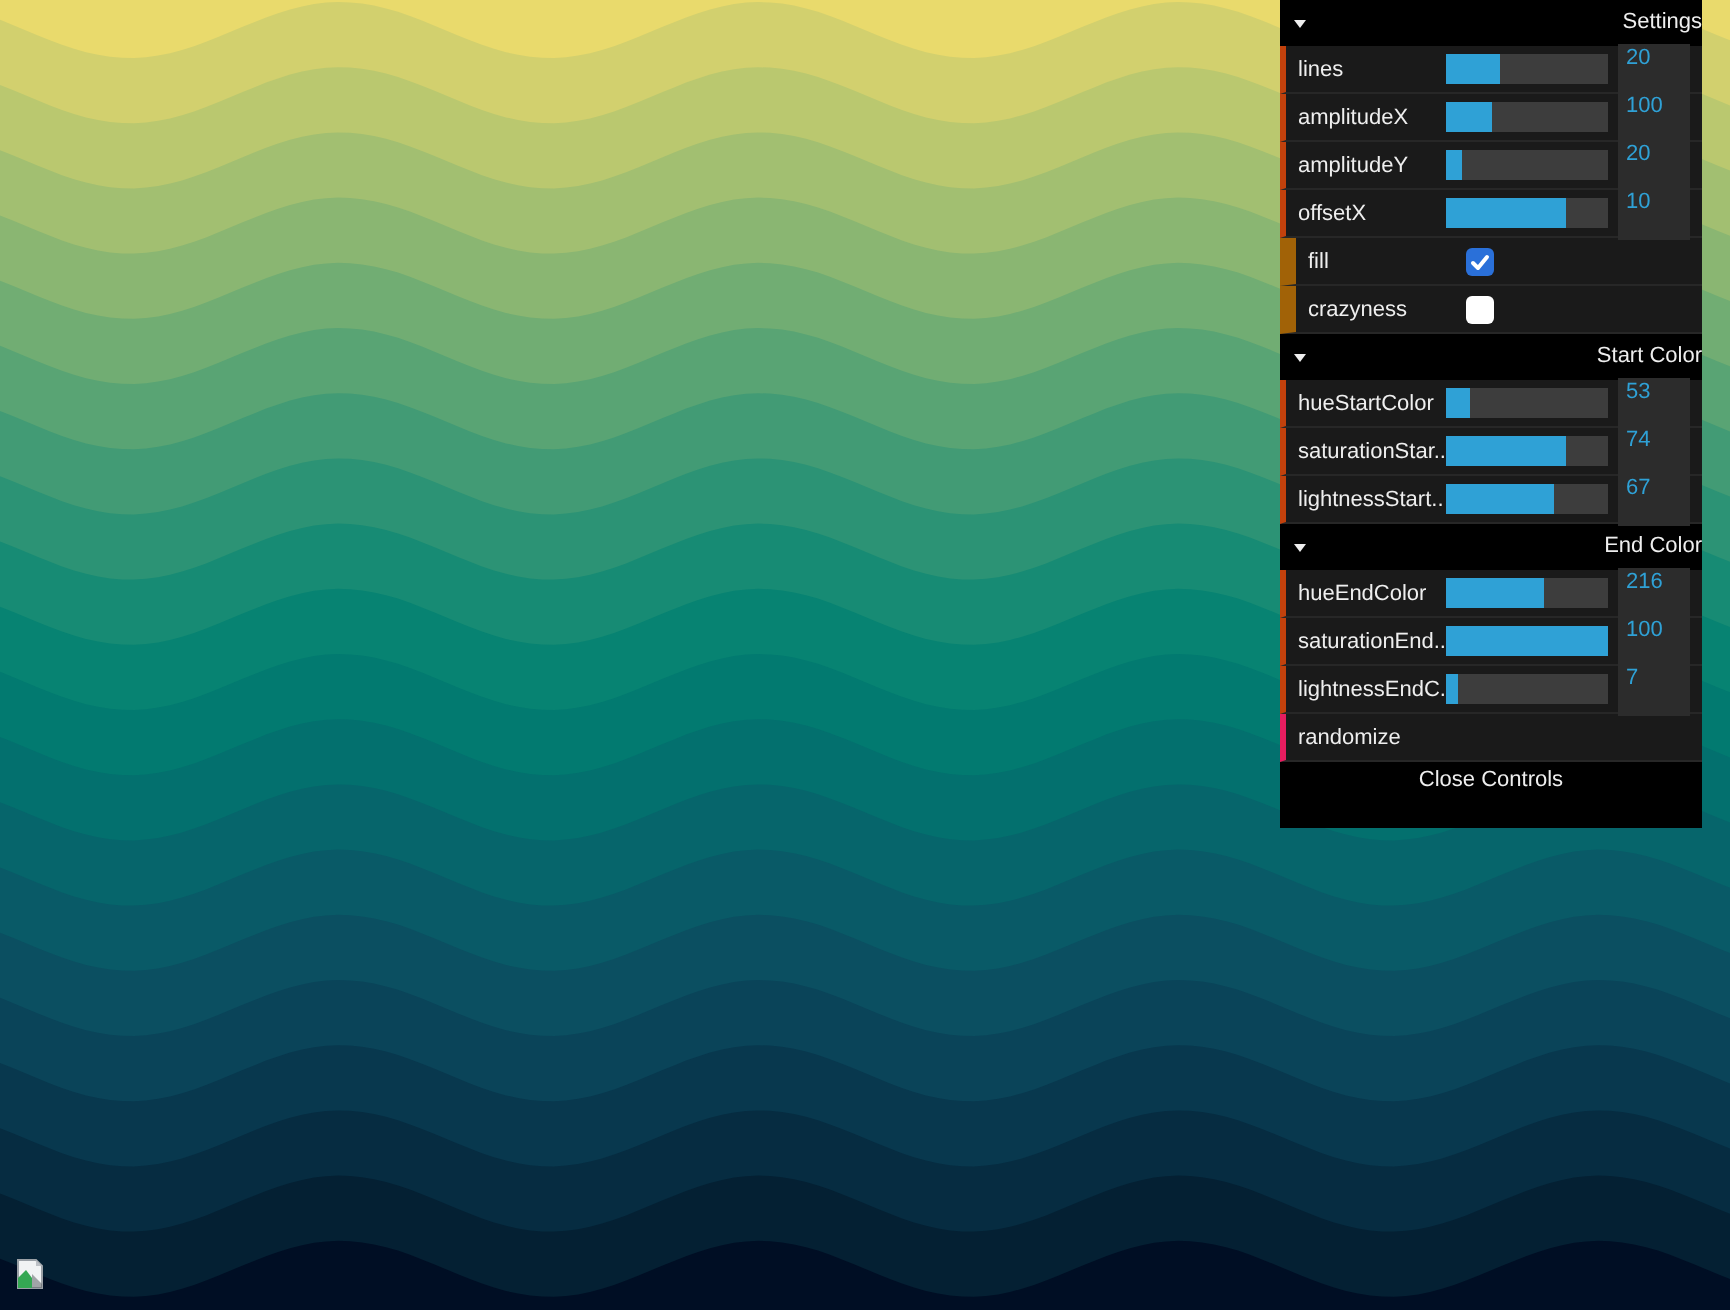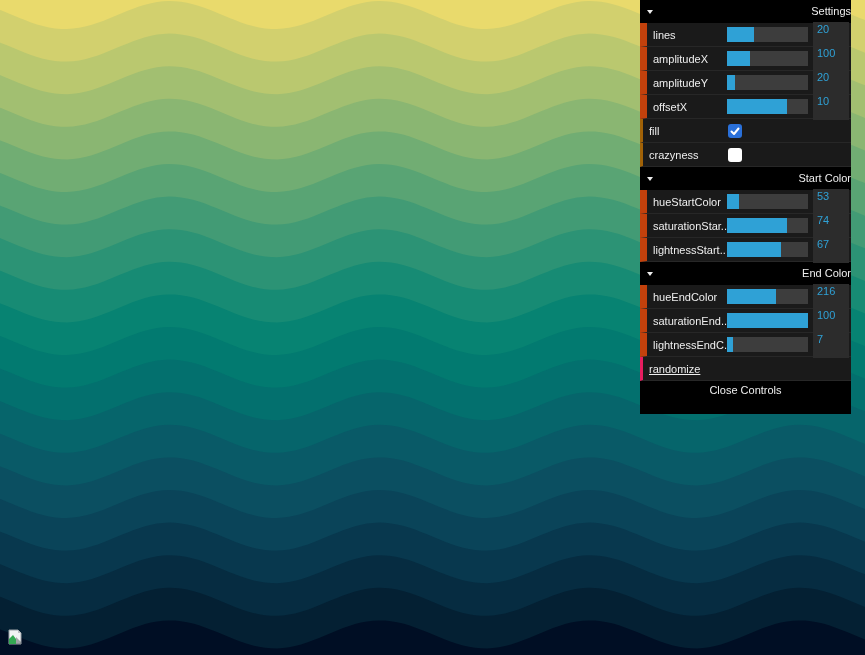--- a/index.html
+++ b/index.html
@@ -25,23 +25,23 @@
   }
   .gui-title .arrow{
     width:0;height:0;margin:1px 6px 0 0;
     border-left:3px solid transparent;border-right:3px solid transparent;
     border-top:4px solid #eee;
   }
   .row{
     background:#1a1a1a;height:23px;border-bottom:1px solid #272727;
     display:flex;align-items:center;padding-left:6px;box-sizing:content-box;
   }
-  .row.t-number{border-left:7px solid #c2410c;}
-  .row.t-boolean{border-left:3px solid #a16207;}
-  .row.t-function{border-left:3px solid #e61d5f;cursor:pointer;text-decoration:underline;}
+  .row.t-number{border-left:3px solid #c2410c;}
+  .row.t-boolean{border-left:8px solid #a16207;}
+  .row.t-function{border-left:3px solid #e61d5f;cursor:pointer;}
   .row .lbl{
     width:74px;flex:0 0 74px;white-space:nowrap;overflow:hidden;
     color:#eee;font-size:11px;
   }
   .row.t-function .lbl{width:auto;flex:1;}
   .slider{
     width:81px;height:15px;background:#3d3d3d;margin-right:5px;
     cursor:ew-resize;position:relative;flex:0 0 81px;
   }
   .slider .fill{height:100%;background:#2FA1D6;}

